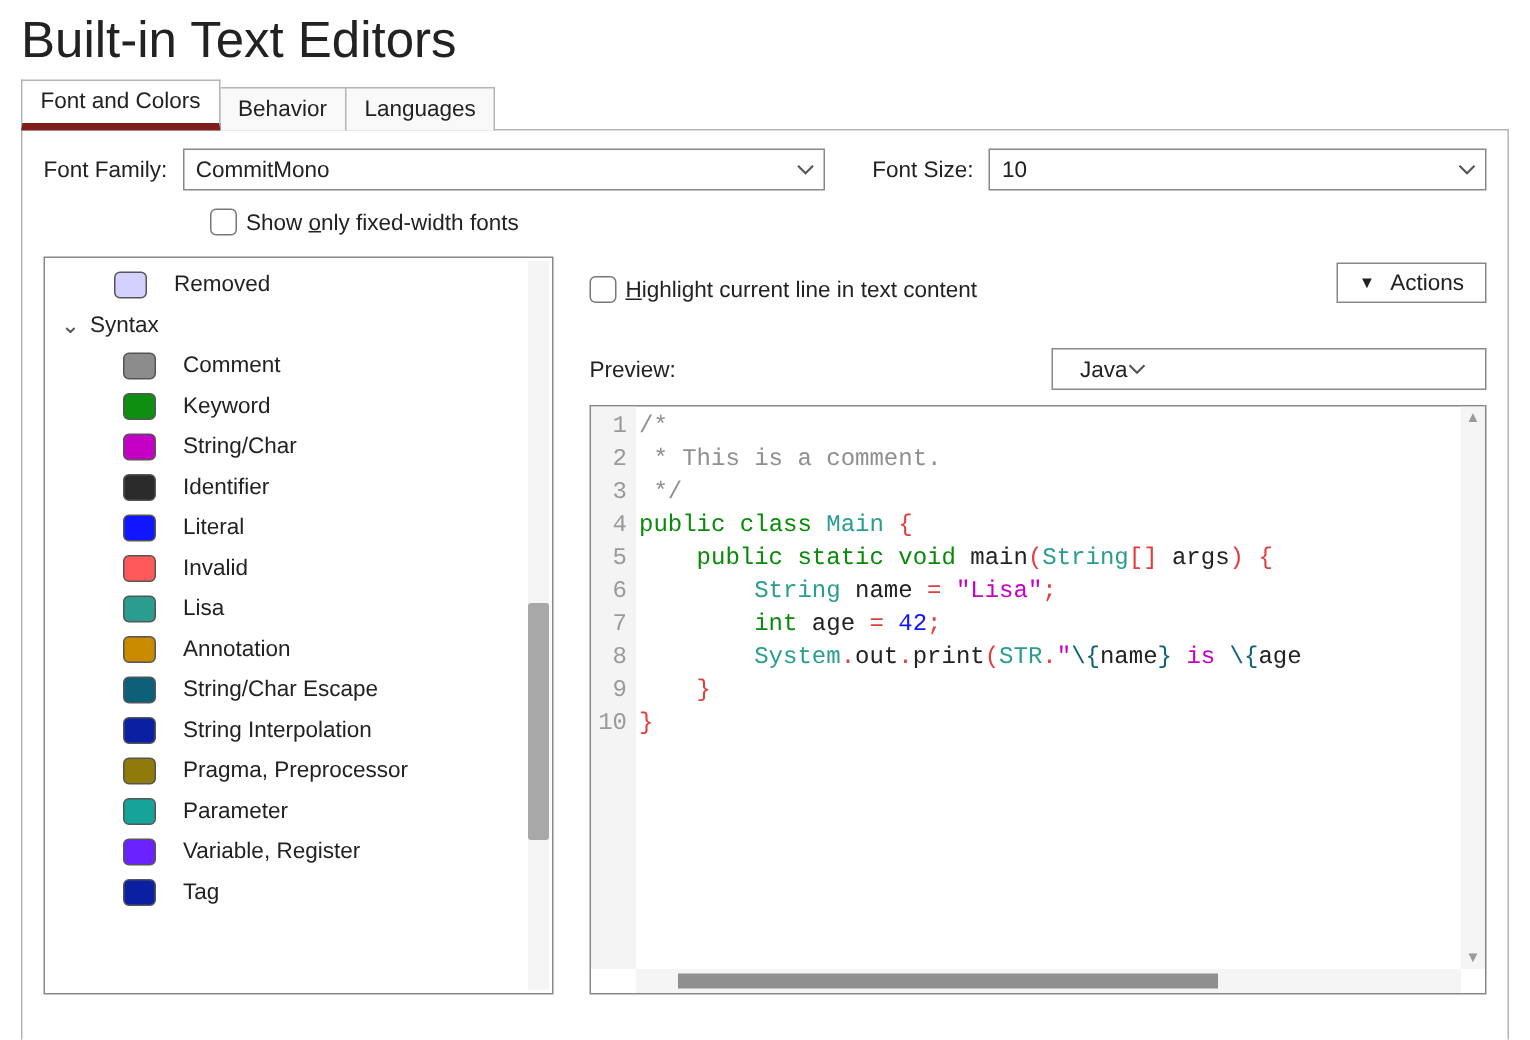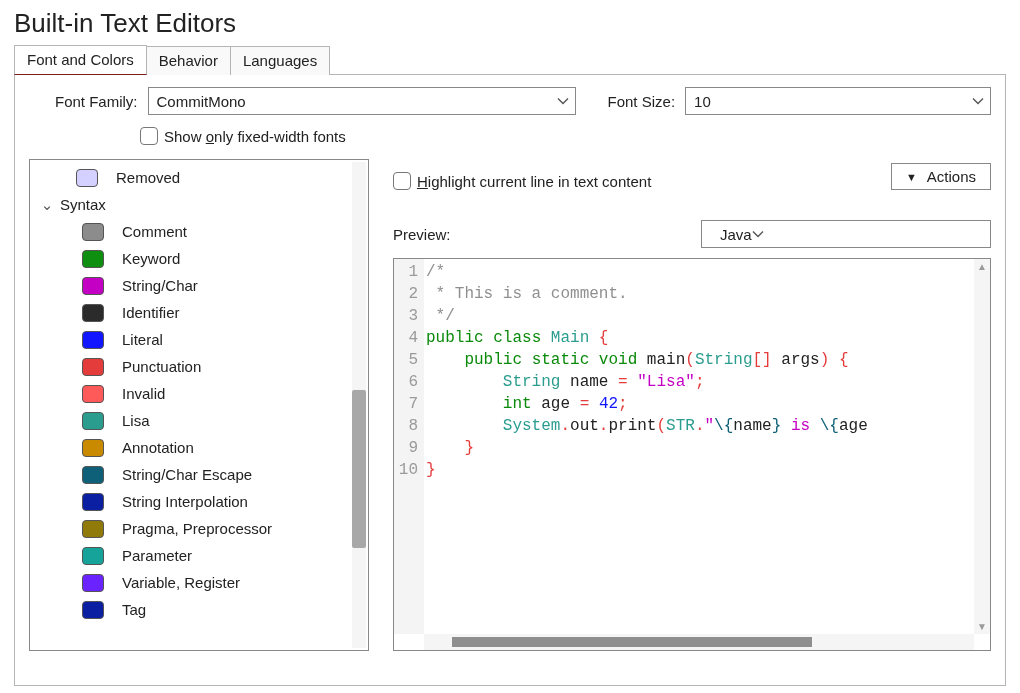--- a/index.html
+++ b/index.html
@@ -1,33 +1,33 @@
 <!DOCTYPE html>
 <html><head>
 <meta charset="utf-8">
 <style>
   * { box-sizing: border-box; }
   html, body { margin: 0; padding: 0; font-family: "Segoe UI", Arial, sans-serif; font-size: 15px; color: #222; }
   body { width: 1020px; height: 693px; background: #fff; padding: 0 14px; }
 
-  .title { font-size: 26px; font-weight: 400; margin: 8px 0 6px 0; }
+  .title { font-size: 34px; font-weight: 400; margin: 8px 0 6px 0; }
 
   
   .tab-strip { display: flex; align-items: flex-end; position: relative; }
   .tab {
     padding: 5px 12px 6px 12px; border: 1px solid #b5b5b5; border-bottom: none;
     background: #fff; cursor: pointer; font-size: 15px; position: relative;
   }
   .tab + .tab { margin-left: -1px; }
-  .tab.active { z-index: 2; border-bottom: 1px solid #7f1d1d; }
+  .tab.active { z-index: 2; border-bottom: 5px solid #7f1d1d; }
   .tab:not(.active) { background: #f9f9f9; }
   .tab-panel-wrap { border: 1px solid #b5b5b5; margin-top: -1px; padding: 12px 14px 14px 14px; height: 612px; }
 
   
-  .row { display: flex; align-items: center; gap: 10px; margin-left: 26px; }
+  .row { display: flex; align-items: center; gap: 10px; }
   .label { white-space: nowrap; }
   .combo {
     flex: 1; height: 28px; border: 1px solid #888; padding: 0 26px 0 8px;
     display: flex; align-items: center; position: relative; background: #fff;
   }
   .combo .chevron { position: absolute; right: 6px; top: 50%; transform: translateY(-50%); }
   .chevron svg { display: block; }
   .font-family { width: 428px; flex: 0 0 428px; }
   .font-size-wrap { display: flex; align-items: center; gap: 10px; margin-left: 22px; flex: 1; }
   .font-size { flex: 1; }
@@ -163,24 +163,20 @@
             <span class="swatch" style="background:#c400c4"></span>
             <span>String/Char</span>
           </div>
           <div class="tree-item indent">
             <span class="swatch" style="background:#2b2b2b"></span>
             <span>Identifier</span>
           </div>
           <div class="tree-item indent">
             <span class="swatch" style="background:#1216ff"></span>
             <span>Literal</span>
-          </div>
-          <div class="tree-item indent">
-            <span class="swatch" style="background:#e43b3b"></span>
-            <span>Punctuation</span>
           </div>
           <div class="tree-item indent">
             <span class="swatch" style="background:#ff5a5a"></span>
             <span>Invalid</span>
           </div>
           <div class="tree-item indent">
             <span class="swatch" style="background:#2a9d8f"></span>
             <span>Lisa</span>
           </div>
           <div class="tree-item indent">

